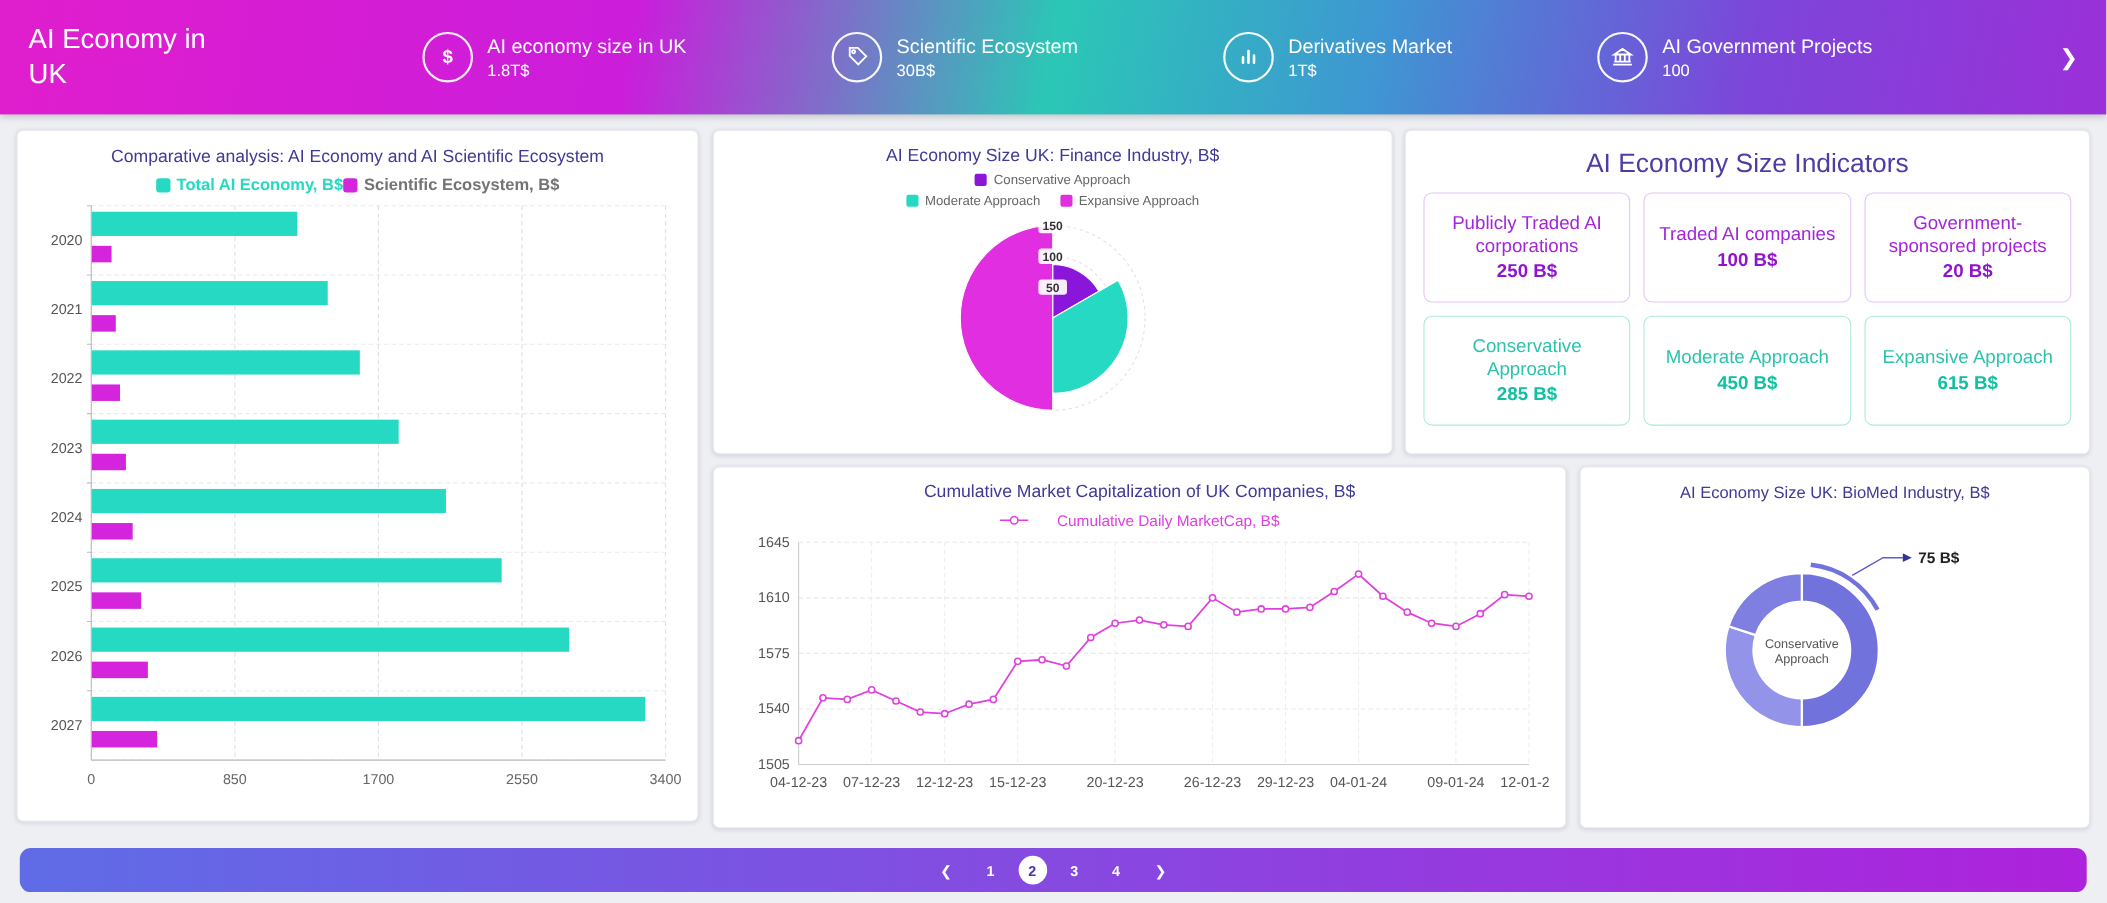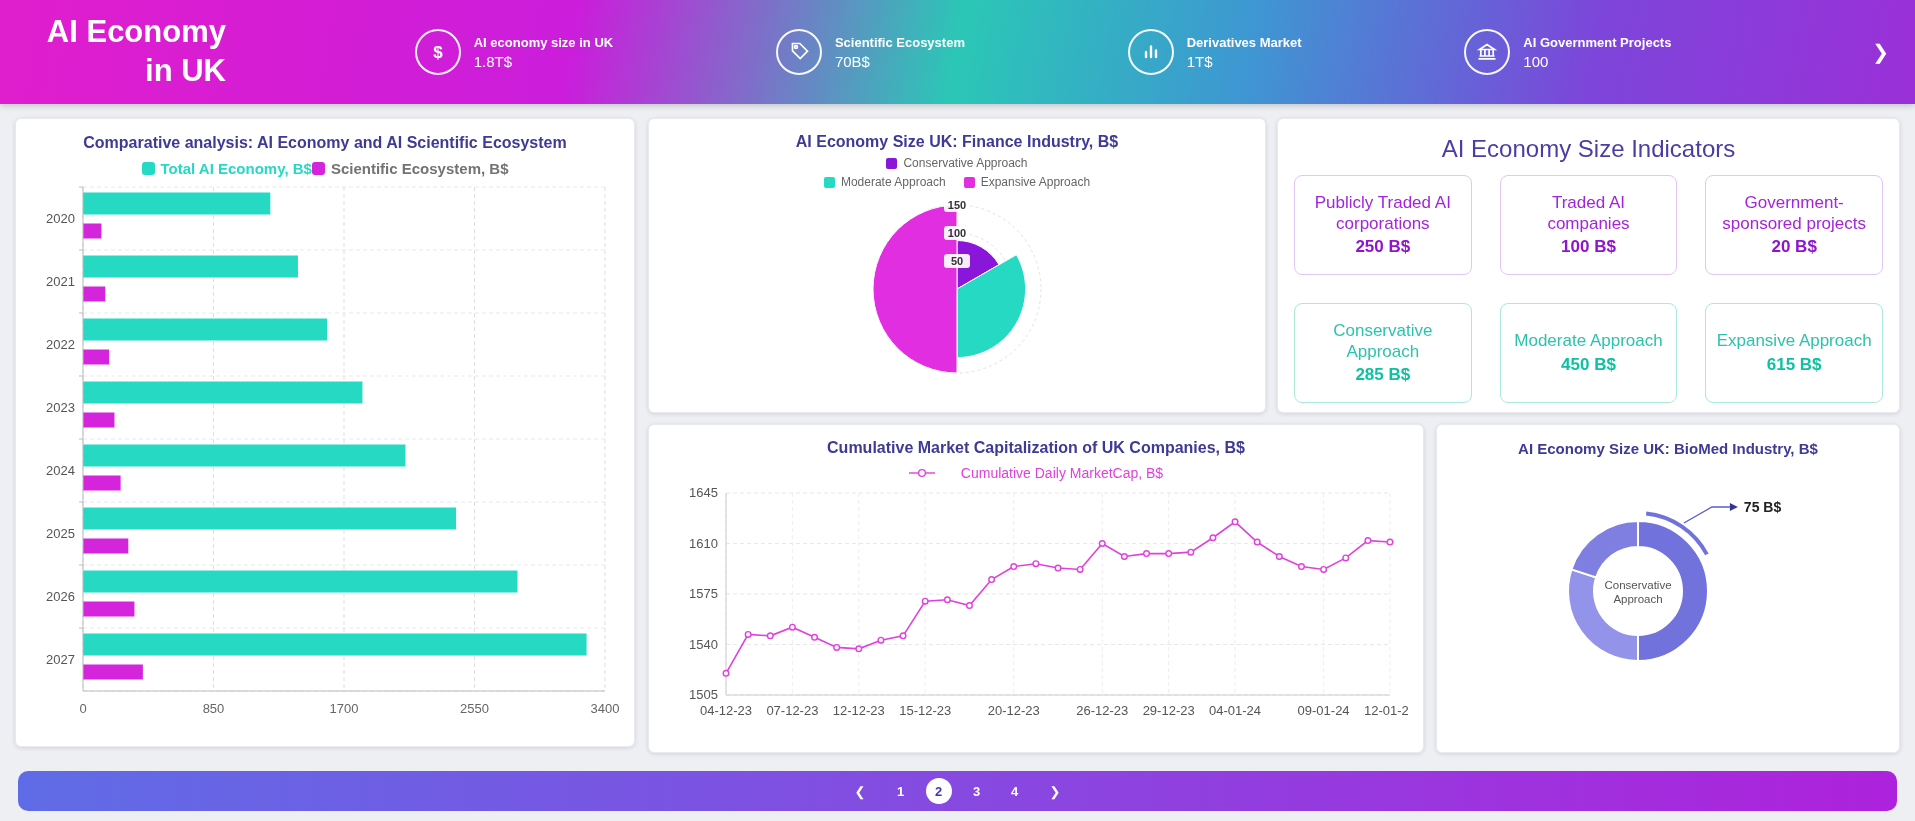--- a/index.html
+++ b/index.html
@@ -3,35 +3,35 @@
 <meta charset="utf-8">
 <style>
   *{margin:0;padding:0;box-sizing:border-box;}
   body{font-family:"Liberation Sans",sans-serif;background:#e8eaee;}
   .page{position:relative;width:1915px;height:821px;background:#edeff3;overflow:hidden;}
 
   
   .topbar{position:absolute;top:0;left:0;width:100%;height:104px;
     background:linear-gradient(100deg,#e01ecd 0%,#cb1ddb 30%,#2bc7b6 50%,#3e97d2 65%,#7d45da 83%,#9b30d8 100%);
     display:flex;align-items:center;padding:0 26px;color:#fff;box-shadow:0 2px 6px rgba(0,0,0,.18);}
-  .app-title{width:200px;font-size:31px;font-weight:bold;text-align:right;line-height:1.25;}
+  .app-title{width:200px;font-size:25px;font-weight:normal;text-align:left;line-height:1.25;}
   .stats{flex:1;display:flex;justify-content:space-evenly;align-items:center;padding:0 26px;}
   .stat{display:flex;align-items:center;gap:13px;}
   .stat-icon{width:46px;height:46px;border:2px solid rgba(255,255,255,.95);border-radius:50%;
     display:flex;align-items:center;justify-content:center;flex:none;}
   .stat-icon svg{width:24px;height:24px;stroke:#fff;fill:none;stroke-width:1.7;}
   .stat-text{display:flex;flex-direction:column;gap:3px;}
-  .stat-label{font-size:13px;font-weight:700;}
+  .stat-label{font-size:18px;font-weight:400;}
   .stat-value{font-size:15px;font-weight:400;}
   .header-arrow{font-size:20px;color:#fff;padding-left:12px;cursor:pointer;}
 
   
   .card{position:absolute;background:#fff;border:1px solid #e9e9ef;border-radius:6px;
     box-shadow:0 1px 4px rgba(40,50,70,.14);}
-  .card-title{text-align:center;color:#3e3a96;font-weight:700;}
+  .card-title{text-align:center;color:#3e3a96;font-weight:400;}
   #card-bars{left:15px;top:118px;width:620px;height:629px;}
   #card-pie{left:648px;top:118px;width:618px;height:295px;}
   #card-indicators{left:1277px;top:118px;width:623px;height:295px;}
   #card-line{left:648px;top:424px;width:776px;height:329px;}
   #card-donut{left:1436px;top:424px;width:464px;height:329px;}
   #card-bars .card-title{font-size:16px;margin-top:15px;}
   #card-pie .card-title{font-size:16px;margin-top:14px;}
   #card-line .card-title{font-size:16px;margin-top:14px;}
   #card-donut .card-title{font-size:15px;margin-top:15px;}
 
@@ -42,21 +42,21 @@
   .legend-item{display:flex;align-items:center;gap:6px;cursor:pointer;}
   .legend-swatch{width:13px;height:13px;border-radius:3px;display:inline-block;}
   .legend-label{font-size:15px;font-weight:600;}
   .legend-small{margin-top:5px;gap:18px;}
   .legend-small .legend-swatch{width:11px;height:11px;border-radius:2px;}
   .legend-small .legend-label{font-size:12px;color:#666;font-weight:400;}
   .line-legend .legend-label{font-size:14px;font-weight:400;}
 
   
   .ind-heading{font-size:24px;color:#4c3da5;text-align:center;margin:16px 0 12px;font-weight:500;}
-  .ind-grid{display:grid;grid-template-columns:repeat(3,1fr);grid-auto-rows:100px;gap:28px;padding:0 16px;}
+  .ind-grid{display:grid;grid-template-columns:repeat(3,1fr);grid-auto-rows:100px;gap:12px;padding:0 16px;}
   .ind-box{border-radius:8px;display:flex;flex-direction:column;align-items:center;justify-content:center;
     text-align:center;padding:6px 10px;gap:3px;}
   .ind-box .ind-title{font-size:17px;line-height:1.2;}
   .ind-box .ind-value{font-size:17px;font-weight:bold;}
   .ind-box.purple{border:1px solid #e3c6f3;color:#a424dc;}
   .ind-box.purple .ind-value{color:#9013cf;}
   .ind-box.teal{border:1px solid #abe9db;color:#2cc3ad;}
   .ind-box.teal .ind-value{color:#10c0a2;}
 
   .chart-wrap{display:flex;justify-content:center;}
@@ -94,21 +94,21 @@
 
       <div class="stat">
         <span class="stat-icon">
           <svg viewBox="0 0 24 24">
               <path d="M12.8 3.5 H5.5 V10.8 L13.2 18.5 L20.5 11.2 Z"></path>
               <circle cx="9" cy="7" r="1.4"></circle>
             </svg>
         </span>
         <span class="stat-text">
           <span class="stat-label">Scientific Ecosystem</span>
-          <span class="stat-value">70B$</span>
+          <span class="stat-value">30B$</span>
         </span>
       </div>
 
       <div class="stat">
         <span class="stat-icon">
           <svg viewBox="0 0 24 24">
               <path d="M7 17 V12 M12 17 V6.5 M17 17 V10.5" stroke-width="2.4" stroke-linecap="round"></path>
             </svg>
         </span>
         <span class="stat-text">

